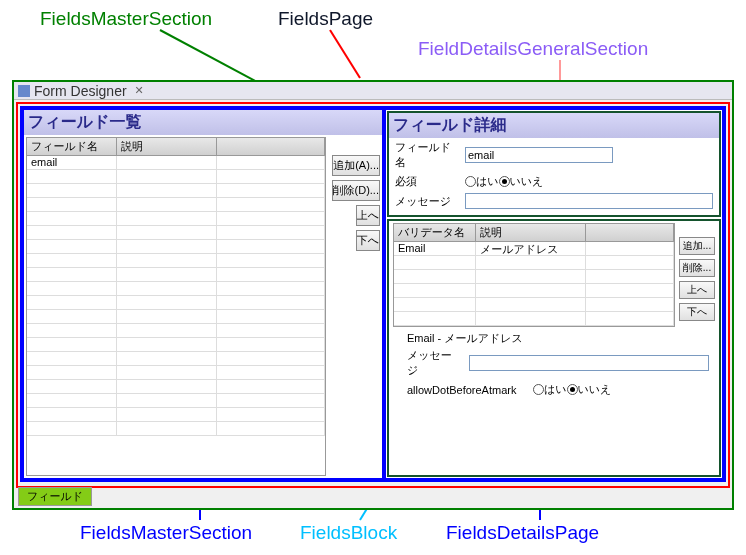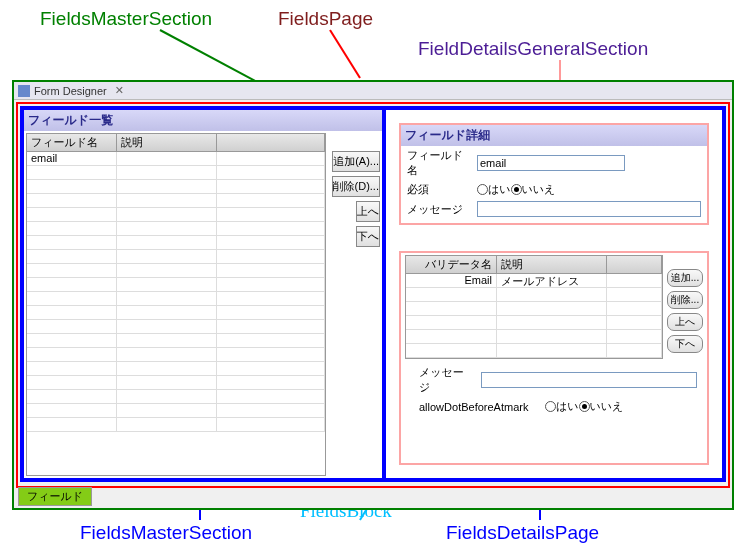--- a/index.html
+++ b/index.html
@@ -12,22 +12,22 @@
     height: 555px;
     position: relative;
   }
   .annotation {
     position: absolute;
     font-size: 19px;
     font-family: Arial, sans-serif;
     white-space: nowrap;
   }
   .ann-green { color: #008000; }
-  .ann-red { color: #7f1d1d; }
-  .ann-pink { color: #4c1d95; }
+  .ann-red { color: #0f172a; }
+  .ann-pink { color: #8b5cf6; }
   .ann-blue { color: #0000ff; }
   .ann-cyan { color: #00bfff; }
 
   .app-frame {
     position: absolute;
     left: 12px;
     top: 80px;
     width: 722px;
     height: 430px;
     border: 2px solid #008000;
@@ -40,21 +40,21 @@
     align-items: center;
     padding: 0 4px;
     gap: 4px;
     border-bottom: 1px solid #bbb;
   }
   .title-icon {
     width: 12px; height: 12px;
     background: #6688cc;
     display: inline-block;
   }
-  .title-text { font-size: 11px; color: #333; text-align: center; }
+  .title-text { font-size: 14px; color: #333; text-align: center; }
   .title-close { font-size: 11px; color: #666; margin-left: 4px; }
 
   .red-frame {
     position: absolute;
     left: 2px; top: 20px; right: 2px; bottom: 20px;
     border: 2px solid #ff0000;
   }
   .blue-frame {
     position: absolute;
     left: 2px; top: 2px; right: 2px; bottom: 4px;
@@ -67,21 +67,21 @@
     background: #fff;
     display: flex;
     flex-direction: column;
     border-right: 4px solid #0000ff;
   }
   .section-header {
     background: linear-gradient(#d8d8f8, #c0c0e8);
     color: #2a2a8a;
     font-weight: bold;
     padding: 2px 4px;
-    font-size: 12px;
+    font-size: 16px;
   }
   .section-sub {
     padding: 2px 4px;
     font-size: 11px;
     color: #000;
   }
   .master-body {
     display: flex;
     flex: 1;
     padding: 2px;
@@ -136,22 +136,22 @@
     cursor: pointer;
   }
 
   .details-page {
     flex: 1;
     background: #fff;
     display: flex;
     flex-direction: column;
   }
   .pink-frame {
-    border: 2px solid #fca5a5;
-    margin: 13px;
+    border: 2px solid #14532d;
+    margin: 1px;
   }
   .general-sec {
     padding-bottom: 4px;
   }
   .form-row {
     display: flex;
     align-items: center;
     padding: 2px 6px;
     gap: 6px;
     font-size: 11px;
@@ -178,25 +178,25 @@
     flex: 1;
     display: flex;
     flex-direction: column;
   }
   .validator-body {
     display: flex;
     gap: 4px;
     padding: 2px 4px;
   }
   .validator-grid { flex: 1; }
-  .v-col-1 { width: 91px; text-align: right; }
+  .v-col-1 { width: 82px; }
   .v-col-2 { width: 110px; }
   .v-col-3 { flex: 1; }
   .validator-btns { width: 36px; display: flex; flex-direction: column; gap: 4px; padding-top: 14px;}
-  .validator-btns .btn { font-size: 10px; padding: 1px 0; border-radius: 7px; }
+  .validator-btns .btn { font-size: 10px; padding: 1px 0; }
 
   .validator-detail {
     padding: 2px 10px 6px 18px;
     font-size: 11px;
   }
   .validator-detail .form-row { padding: 2px 0; }
   .validator-detail .form-label { width: 120px; }
 
   .bottom-tab {
     position: absolute;
@@ -211,21 +211,21 @@
   svg.leader { position: absolute; left: 0; top: 0; pointer-events: none; }
 </style>
 </head>
 <body>
 
 <div class="annotation ann-green" style="left:40px; top:8px;">FieldsMasterSection</div>
 <div class="annotation ann-red" style="left:278px; top:8px;">FieldsPage</div>
 <div class="annotation ann-pink" style="left:418px; top:38px;">FieldDetailsGeneralSection</div>
 <div class="annotation ann-pink" style="left:422px; top:480px;">FieldDetailsValidatorSection</div>
 <div class="annotation ann-blue" style="left:80px; top:522px;">FieldsMasterSection</div>
-<div class="annotation ann-cyan" style="left:300px; top:500px;font-family:Liberation Serif, serif;">FieldsBlock</div>
+<div class="annotation ann-cyan" style="left:300px; top:522px;">FieldsBlock</div>
 <div class="annotation ann-blue" style="left:446px; top:522px;">FieldsDetailsPage</div>
 
 <svg class="leader" width="746" height="555">
   <line x1="160" y1="30" x2="285" y2="97" stroke="#008000" stroke-width="2"></line>
   <line x1="330" y1="30" x2="360" y2="78" stroke="#ff0000" stroke-width="2"></line>
   <line x1="560" y1="60" x2="560" y2="107" stroke="#ff9999" stroke-width="2"></line>
   <line x1="560" y1="478" x2="560" y2="450" stroke="#ff9999" stroke-width="2"></line>
   <line x1="200" y1="520" x2="200" y2="484" stroke="#0000ff" stroke-width="2"></line>
   <line x1="360" y1="520" x2="382" y2="484" stroke="#00bfff" stroke-width="2"></line>
   <line x1="540" y1="520" x2="540" y2="484" stroke="#0000ff" stroke-width="2"></line>
@@ -427,20 +427,21 @@
               </div>
             </div>
             <div class="validator-btns">
               <div class="btn">追加...</div>
               <div class="btn">削除...</div>
               <div class="btn">上へ</div>
               <div class="btn">下へ</div>
             </div>
           </div>
           <div class="validator-detail">
+            <div>Email - メールアドレス</div>
             <div class="form-row">
               <div class="form-label" style="width:56px">メッセージ</div>
               <input class="form-input" value="" style="">
             </div>
             <div class="form-row">
               <div class="form-label">allowDotBeforeAtmark</div>
               <div class="radio-group">
                 <span class="radio"></span>
                 <span>はい</span>
                 <span class="radio checked"></span>

